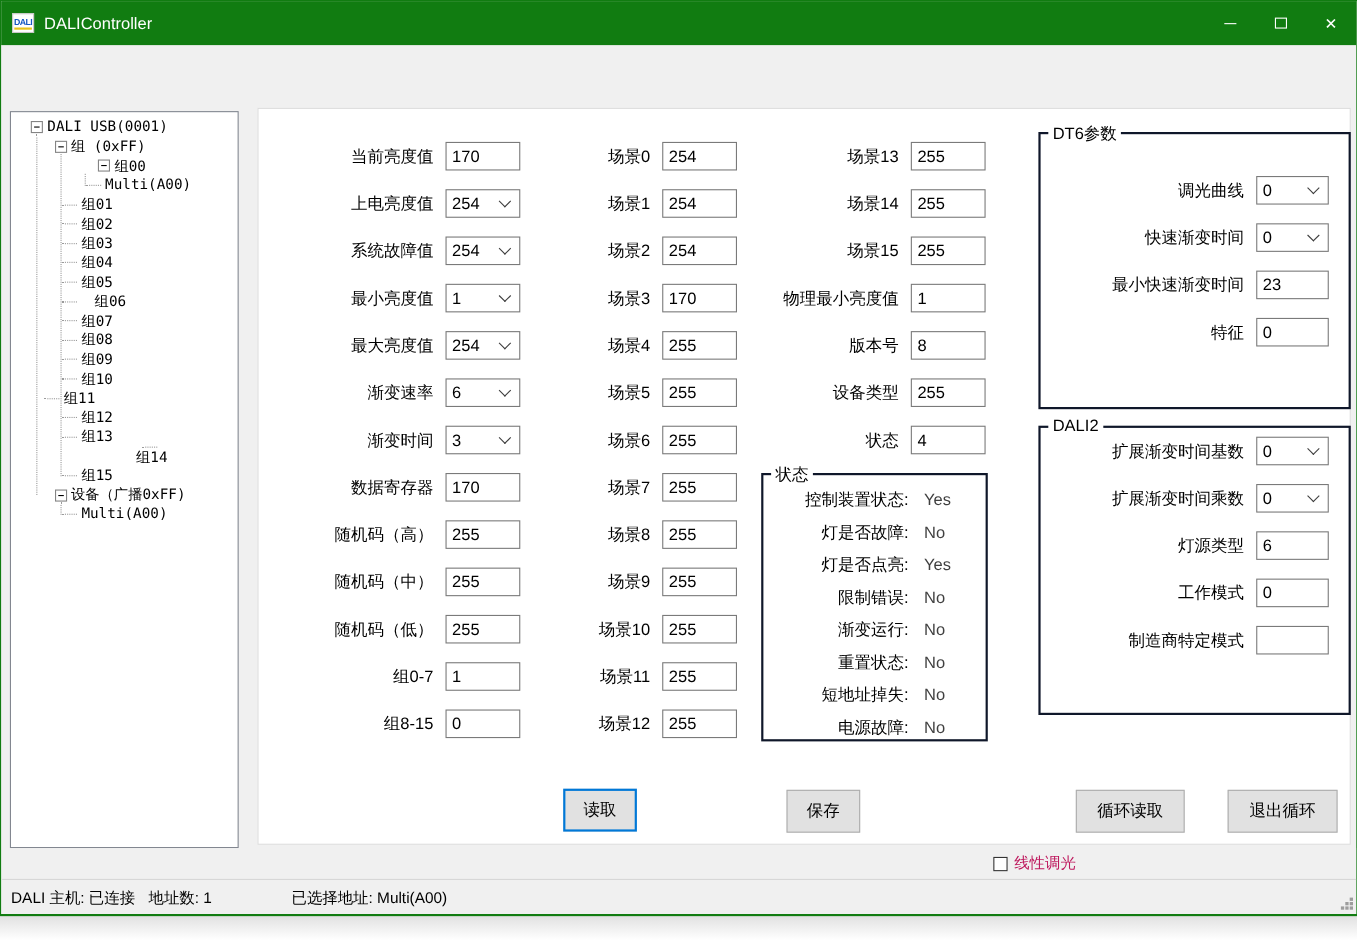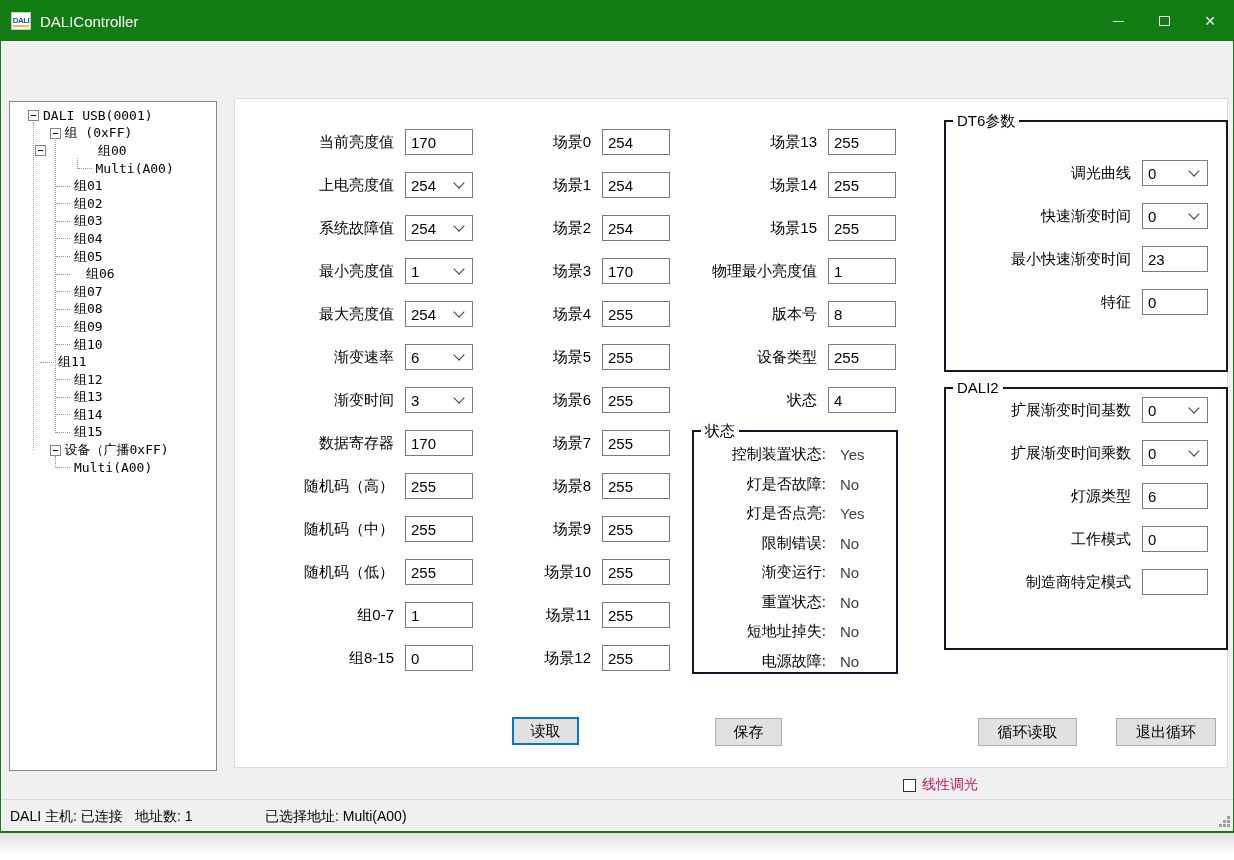--- a/index.html
+++ b/index.html
@@ -72,21 +72,21 @@
   #grp-dt6 { left:709px; top:21px; width:284px; height:252px; padding-top:38px; }
   #grp-dali2 { left:709px; top:288px; width:284px; height:263px; padding-top:8px; }
   #grp-dt6 .flabel, #grp-dali2 .flabel { width:196px; }
   #grp-dt6 .tinput, #grp-dt6 .combo, #grp-dali2 .tinput, #grp-dali2 .combo { width:66px; }
   #grp-status { padding-top:8px; }
   .srow { display:flex; align-items:center; height:29.5px; font-size:15px; }
   .srow .slabel { width:132px; text-align:right; flex:none; color:#000; }
   .srow .sval { margin-left:14px; color:#404040; }
 
   
-  .btn { position:absolute; height:28px; background:#e1e1e1; border:1px solid #adadad; font-size:15px; color:#000;
+  .btn { position:absolute; height:39px; background:#e1e1e1; border:1px solid #adadad; font-size:15px; color:#000;
          display:flex; align-items:center; justify-content:center; font-family:"Liberation Sans",sans-serif; }
   #btn-read { left:277px; top:618px; width:67px; border:2px solid #0078d7; }
   #btn-save { left:480px; top:619px; width:67px; }
   #btn-loop { left:743px; top:619px; width:99px; }
   #btn-exit { left:881px; top:619px; width:100px; }
 
   
   #bottomstrip { position:absolute; left:1px; top:770px; width:1231px; height:28px; background:#f0f0f0; }
   #chk-wrap { position:absolute; left:901px; top:5px; display:flex; align-items:center; }
   #chk-box { width:13px; height:13px; border:1px solid #333; background:#fff; flex:none; }
@@ -127,21 +127,21 @@
   <div id="tree">
     <div id="tree-inner">
         <div class="trow" style="padding-left: 18px;">
           <span class="expander"></span>
           <span class="tlabel">DALI USB(0001)</span>
         </div>
         <div class="trow" style="padding-left: 39.5px;">
           <span class="expander"></span>
           <span class="tlabel">组 (0xFF)</span>
         </div>
-        <div class="trow" style="padding-left: 25px; gap: 48px;">
+        <div class="trow" style="padding-left: 79px;">
           <span class="expander"></span>
           <span class="tlabel">组00</span>
         </div>
         <div class="trow" style="padding-left: 67.5px;">
           <span class="stub"></span>
           <span class="tlabel">Multi(A00)</span>
         </div>
         <div class="trow" style="padding-left: 46px;">
           <span class="stub"></span>
           <span class="tlabel">组01</span>
@@ -187,21 +187,21 @@
           <span class="tlabel">组11</span>
         </div>
         <div class="trow" style="padding-left: 46px;">
           <span class="stub"></span>
           <span class="tlabel">组12</span>
         </div>
         <div class="trow" style="padding-left: 46px;">
           <span class="stub"></span>
           <span class="tlabel">组13</span>
         </div>
-        <div class="trow" style="padding-left: 46px;">
+        <div class="trow" style="padding-left: 46px; flex-direction: column;">
           <span class="stub"></span>
           <span class="tlabel">组14</span>
         </div>
         <div class="trow" style="padding-left: 46px;">
           <span class="stub"></span>
           <span class="tlabel">组15</span>
         </div>
         <div class="trow" style="padding-left: 39.5px;">
           <span class="expander"></span>
           <span class="tlabel">设备（广播0xFF)</span>

